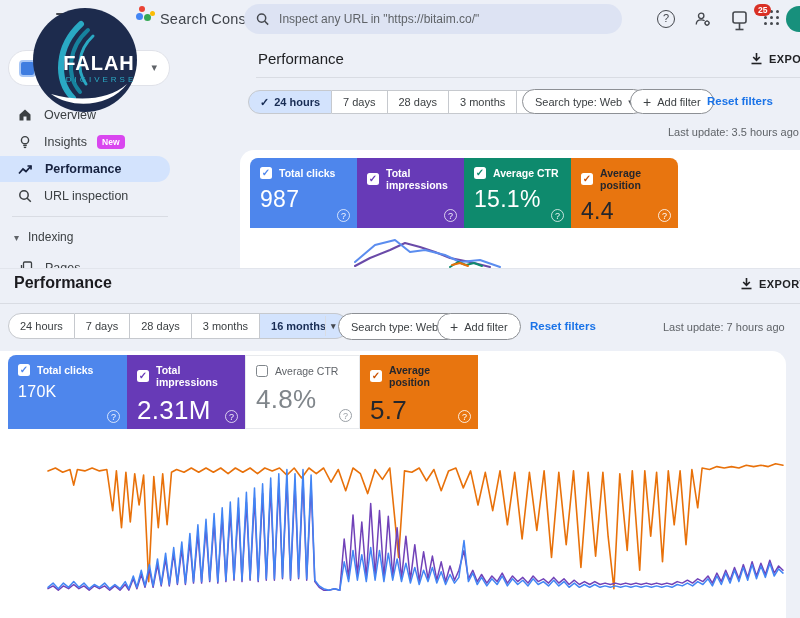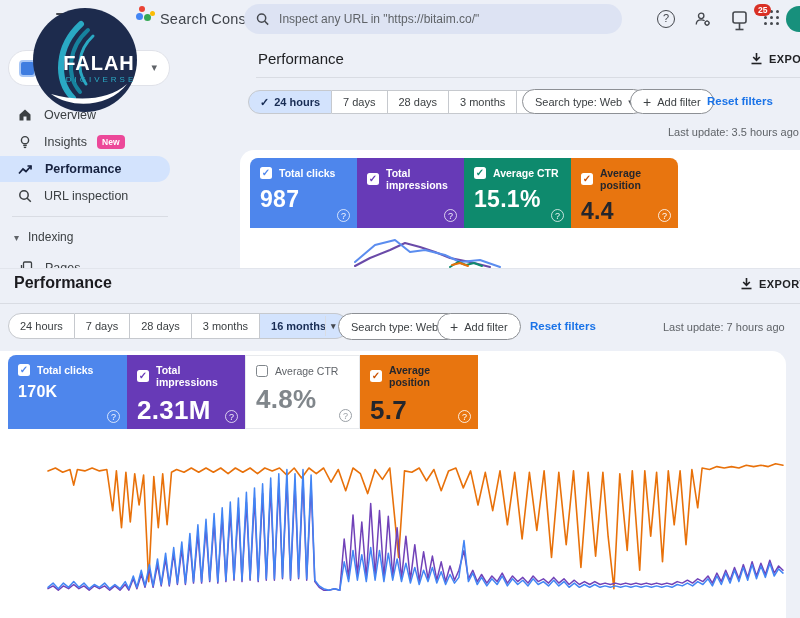--- a/index.html
+++ b/index.html
@@ -25,21 +25,21 @@
   .avatar { position:absolute; left:786px; top:6px; width:26px; height:26px; border-radius:50%; background:#17907c; }
 
   
   .sidebar { position:absolute; left:0; top:38px; width:240px; height:232px; z-index:2; }
   .prop-pill { position:absolute; left:8px; top:12px; width:162px; height:36px; background:#fff; border:1px solid #e0e2e9; border-radius:18px; }
   .prop-pill .picon { position:absolute; left:10px; top:9px; width:17px; height:17px; background:#3f7de0; border-radius:4px; border:2px solid #a9c7f5; }
   .prop-pill .caret { position:absolute; right:12px; top:10px; color:#5f6368; font-size:11px; }
   .nav-item { position:absolute; left:0; width:170px; height:26px; display:flex; align-items:center; gap:12px; padding-left:18px; font-size:12.5px; color:#3c4043; cursor:pointer; }
   .nav-item.sel { background:#d3e3fd; border-radius:0 16px 16px 0; color:#16213f; font-weight:bold; }
   .nav-item svg { flex:0 0 auto; }
-  .new-badge { background:#ec4899; color:#fff; font-size:8.5px; font-weight:bold; border-radius:4px; padding:2px 5px; margin-left:-2px; }
+  .new-badge { background:#d946ef; color:#fff; font-size:8.5px; font-weight:bold; border-radius:4px; padding:2px 5px; margin-left:-2px; }
   .side-div { position:absolute; left:12px; width:156px; border-top:1px solid #d9dce3; }
   .group-hdr { position:absolute; left:14px; display:flex; gap:9px; align-items:center; font-size:12px; color:#3c4043; cursor:pointer; }
   .group-hdr .caret { font-size:10px; color:#5f6368; }
 
   
   .tabbar { position:absolute; display:flex; }
   .tab { border:1px solid #c6c9ce; border-left:none; background:#fff; font-size:11px; color:#3c4043; display:flex; align-items:center; gap:5px; padding:0 11px; height:24px; cursor:pointer; white-space:nowrap; }
   .tab:first-child { border-left:1px solid #c6c9ce; border-radius:13px 0 0 13px; }
   .tab:last-child { border-radius:0 13px 13px 0; }
   .tab.sel { background:#d3e3fd; color:#182c54; font-weight:bold; }
@@ -50,21 +50,21 @@
   .lastupd { position:absolute; font-size:11px; color:#5f6368; white-space:nowrap; }
   .export { position:absolute; display:flex; align-items:center; gap:6px; font-size:11px; font-weight:bold; letter-spacing:.4px; color:#202124; cursor:pointer; white-space:nowrap; }
   .divline { position:absolute; border-top:1px solid #d9dce3; }
 
   
   .mcards { position:absolute; display:flex; }
   .mcard { position:relative; padding:9px 10px; color:#fff; cursor:pointer; }
   .mcard .row1 { display:flex; align-items:center; gap:7px; font-size:10.5px; font-weight:bold; }
   .cb { width:12px; height:12px; background:#fff; border-radius:2.5px; font-size:10px; line-height:12px; text-align:center; font-weight:bold; flex:0 0 auto; }
   .cb.empty { background:transparent; border:1.5px solid #80868b; }
-  .val { margin-top:7px; font-size:23px; letter-spacing:.3px;font-weight:bold; }
+  .val { margin-top:7px; font-size:23px; letter-spacing:.3px; }
   .help { position:absolute; right:7px; bottom:6px; width:13px; height:13px; border:1px solid rgba(255,255,255,.75); border-radius:50%; font-size:9px; line-height:12px; text-align:center; color:rgba(255,255,255,.95); cursor:pointer; }
   .c-blue   { background:#4e86ec; } .c-blue .cb { color:#4e86ec; }
   .c-purple { background:#673ab7; } .c-purple .cb { color:#673ab7; }
   .c-teal   { background:#0e8a6d; } .c-teal .cb { color:#0e8a6d; }
   .c-orange { background:#e8750f; color:#24262c; } .c-orange .cb { color:#c94f00; }
   .c-orange .help { border-color:rgba(255,255,255,.85); color:#fff; }
   .c-white  { background:#fff; border:1px solid #e8eaed; color:#5f6368; }
   .c-white .val { color:#80868b; }
   .c-white .help { border-color:#9aa0a6; color:#9aa0a6; }
 

